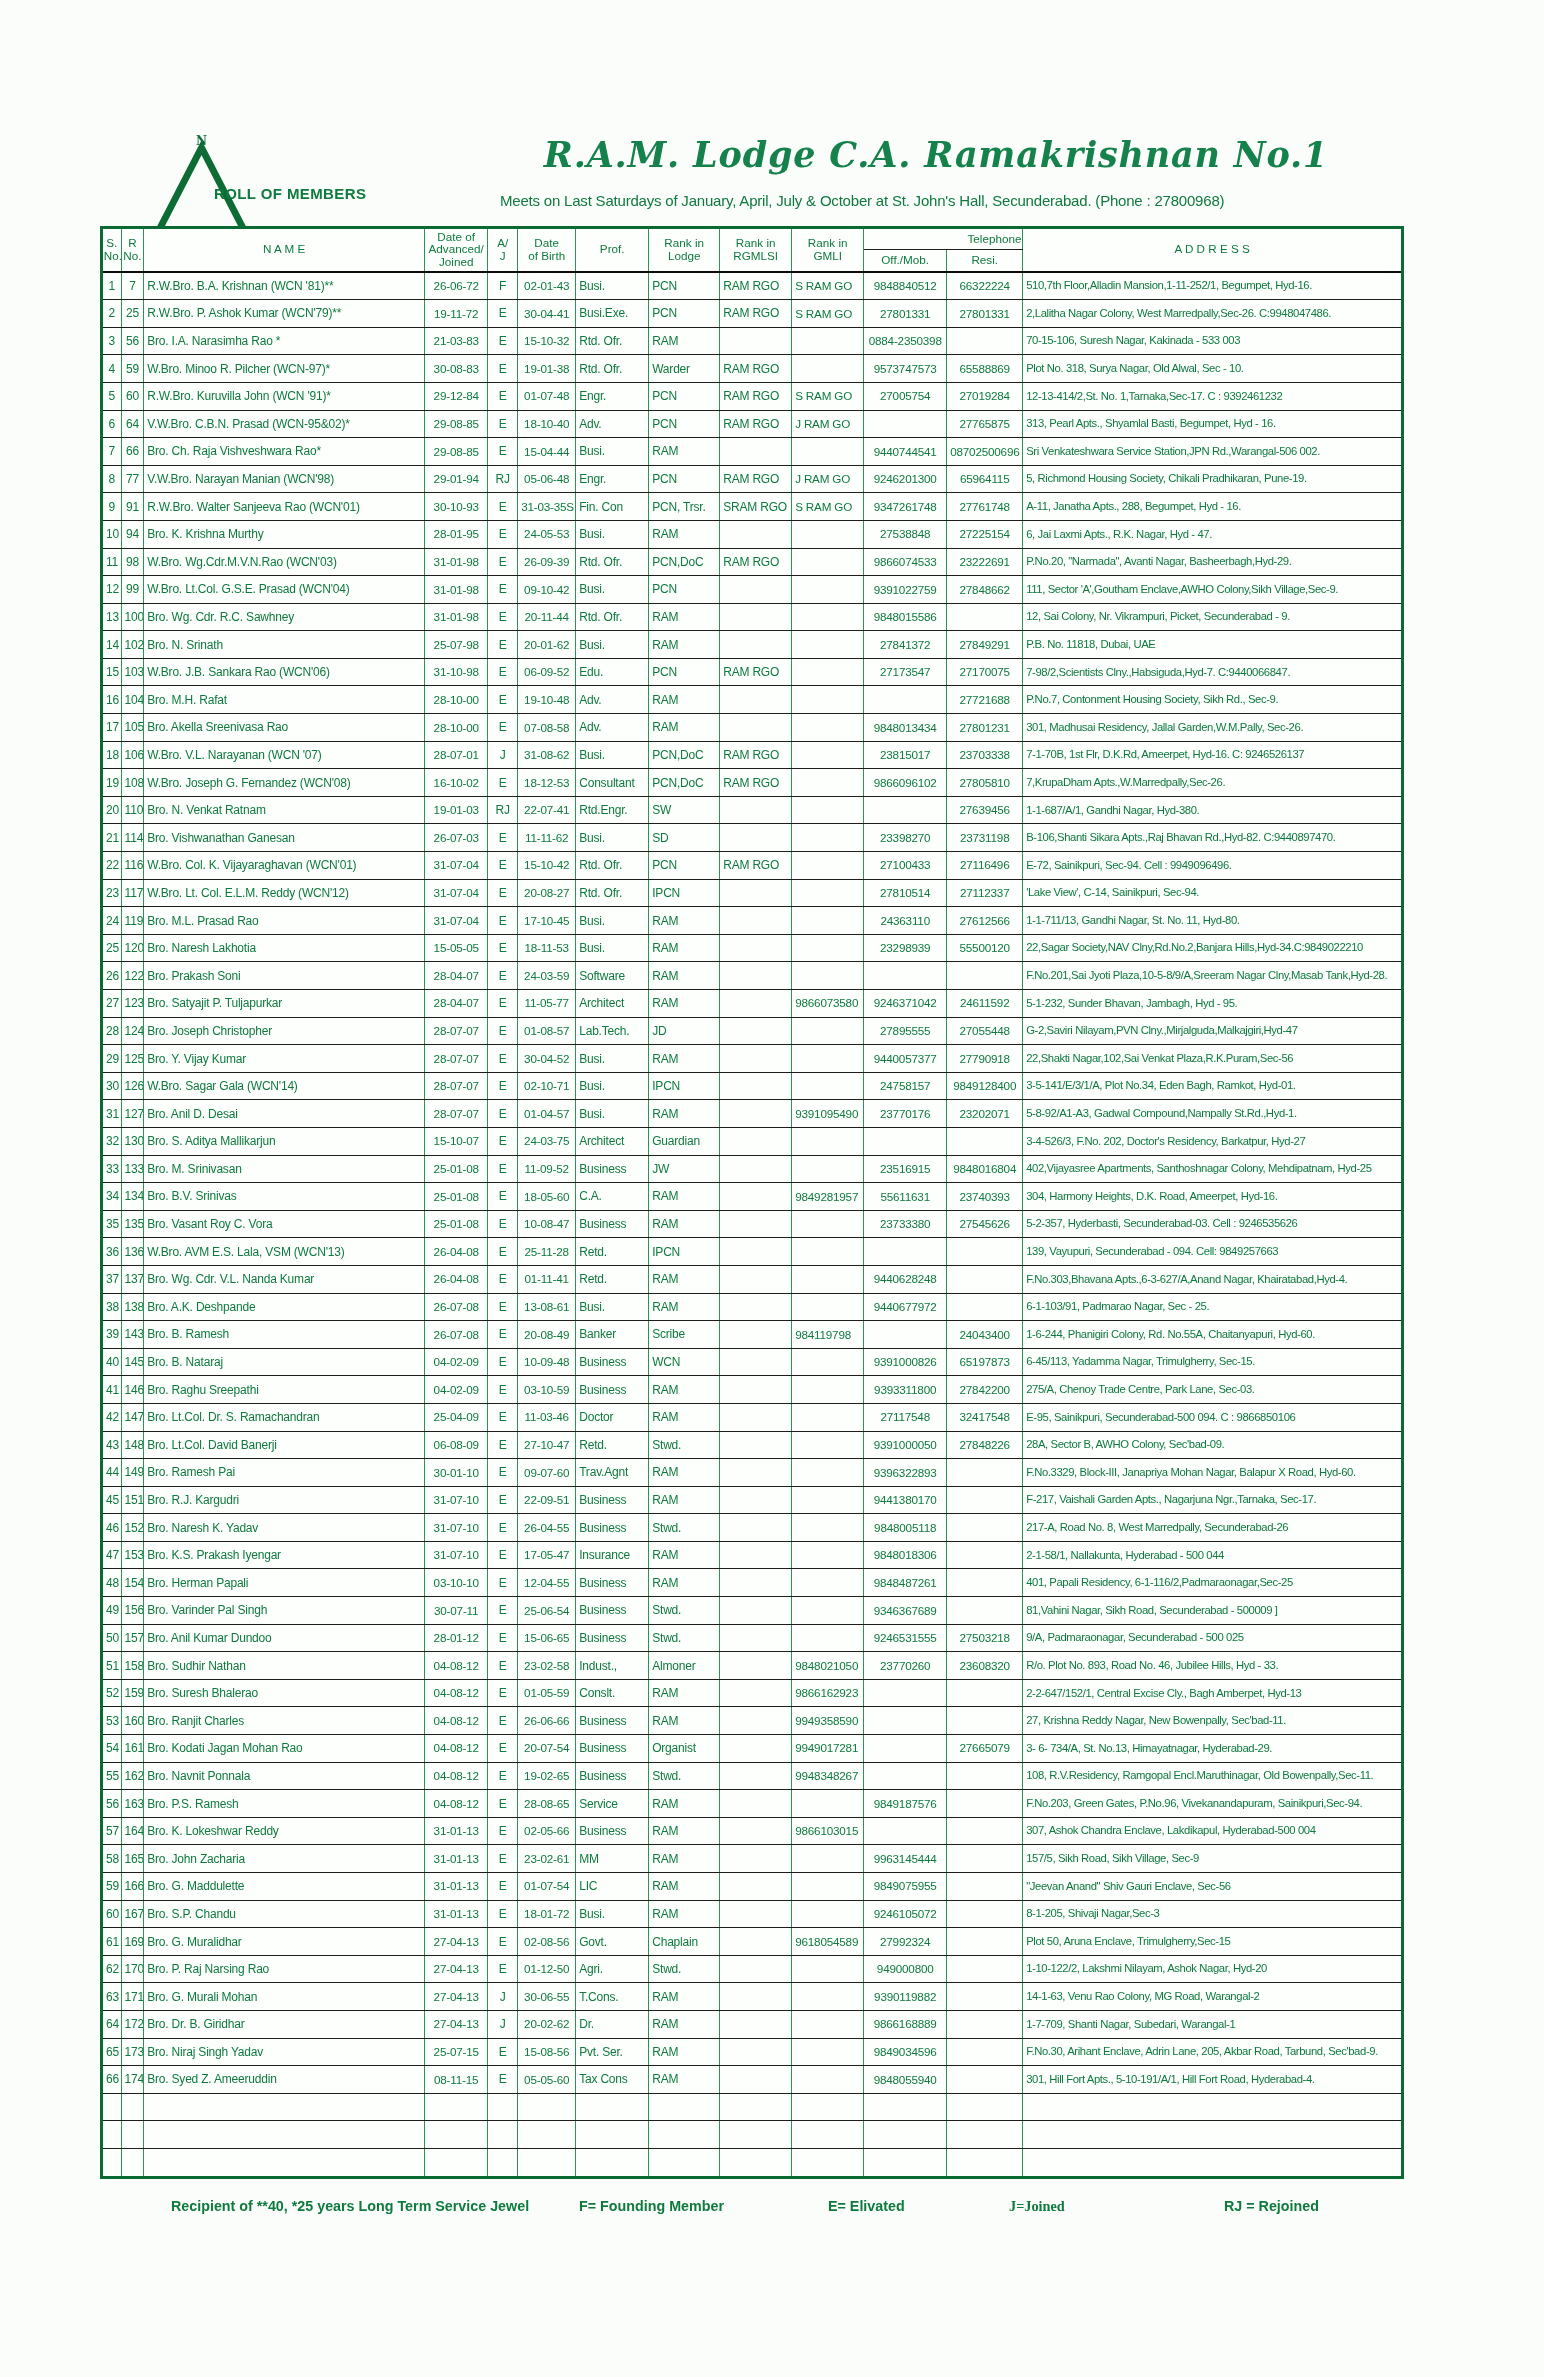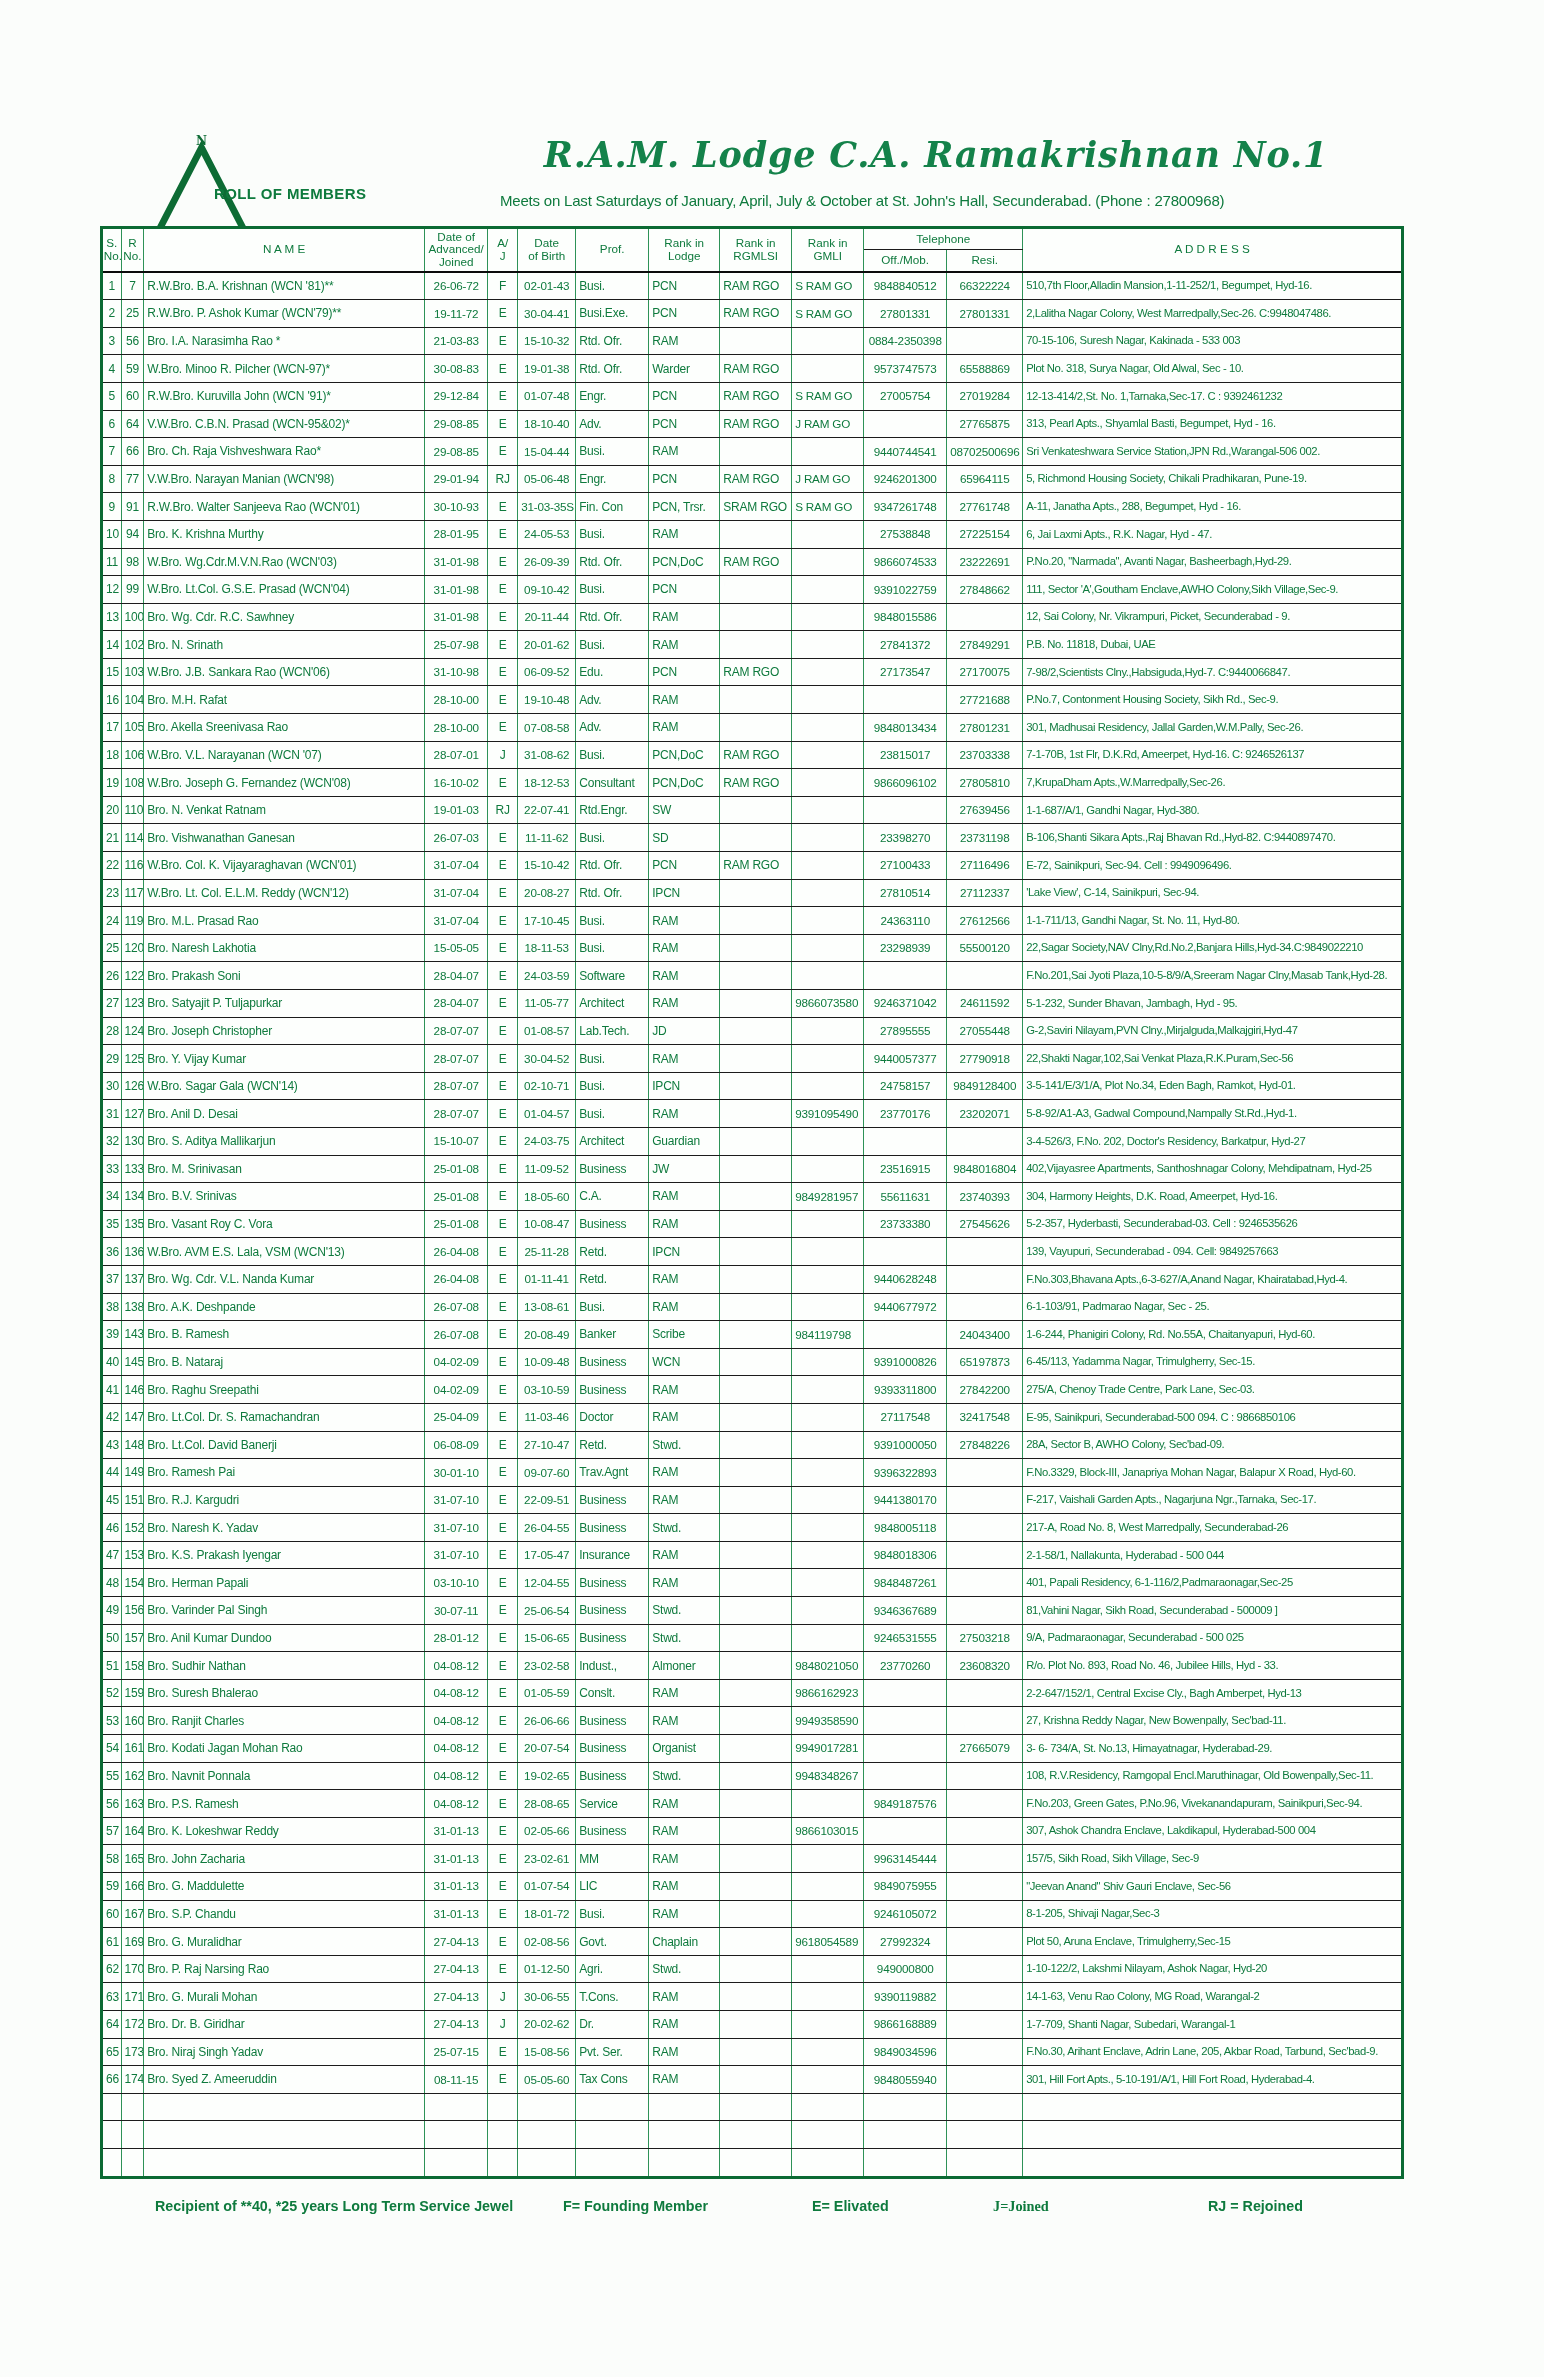--- a/index.html
+++ b/index.html
@@ -35,38 +35,38 @@
     border-left:1.5px solid #2d9257;border-right:1.5px solid #2d9257;
     border-top:1.5px solid #1c1c1c;border-bottom:1.5px solid #1c1c1c;
     padding:0.8px 3px;color:#0e7a3d;overflow:hidden;
   }
   #roll-table thead th{
     font-size:11.7px;font-weight:normal;text-align:center;vertical-align:middle;
     white-space:pre-line;line-height:1.1;padding:1.5px 0.8px;
   }
   #roll-table thead tr:first-child th{border-top:none;}
   #roll-table thead th{border-bottom:2.3px solid #0b0b0b;}
-  #roll-table thead tr:first-child th[colspan]{border-bottom:1.5px solid #1c1c1c;}
+  #roll-table thead tr:first-child th[colspan]{border-bottom:1.5px solid #1c1c1c;text-align:right;}
   #roll-table tbody td{
     height:25px;font-size:12px;line-height:1.0;vertical-align:middle;
     white-space:nowrap;letter-spacing:-0.2px;
   }
   #roll-table td.l{text-align:left;}
   #roll-table td.c{text-align:center;}
   #roll-table td.addr{font-size:11.3px;letter-spacing:-0.4px;}
   #roll-table td.nm{font-size:12px;letter-spacing:-0.2px;}
   #roll-table td.num{font-size:11.7px;letter-spacing:-0.2px;}
   
   #legend{
     position:absolute;left:155px;top:2198px;width:1283px;
     font-size:14.3px;font-weight:bold;color:#0e7a3d;
     display:flex;flex-direction:row;white-space:nowrap;
   }
   #legend span{display:inline-block;}
-  #legend .g1{width:408px;}
+  #legend .g1{width:408px;margin-left:16px;}
   #legend .g2{width:249px;}
   #legend .g3{width:181px;}
   #legend .g4{width:215px;font-family:Liberation Serif, serif;}
 </style>
 </head>
 <body>
 
 <div id="logo">
   <svg width="113" height="117" viewBox="0 0 150 155">
     <polygon points="75,18 138,140 12,140" fill="none" stroke="#0d6b34" stroke-width="9"></polygon>

